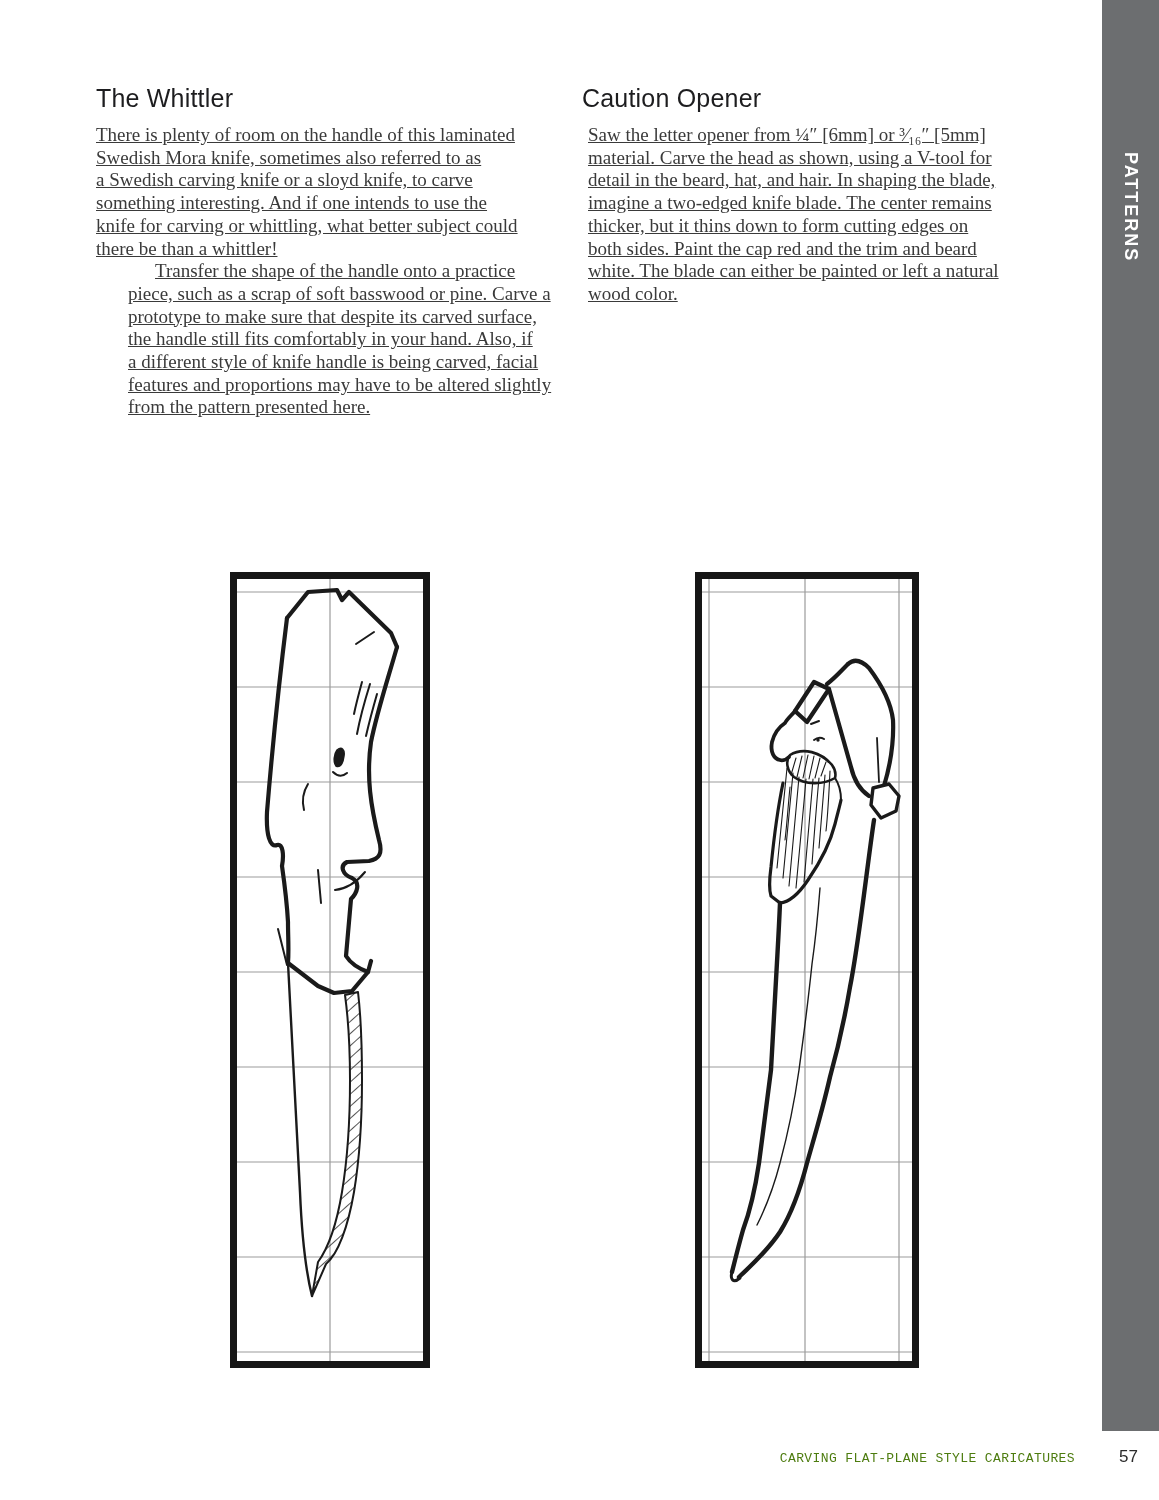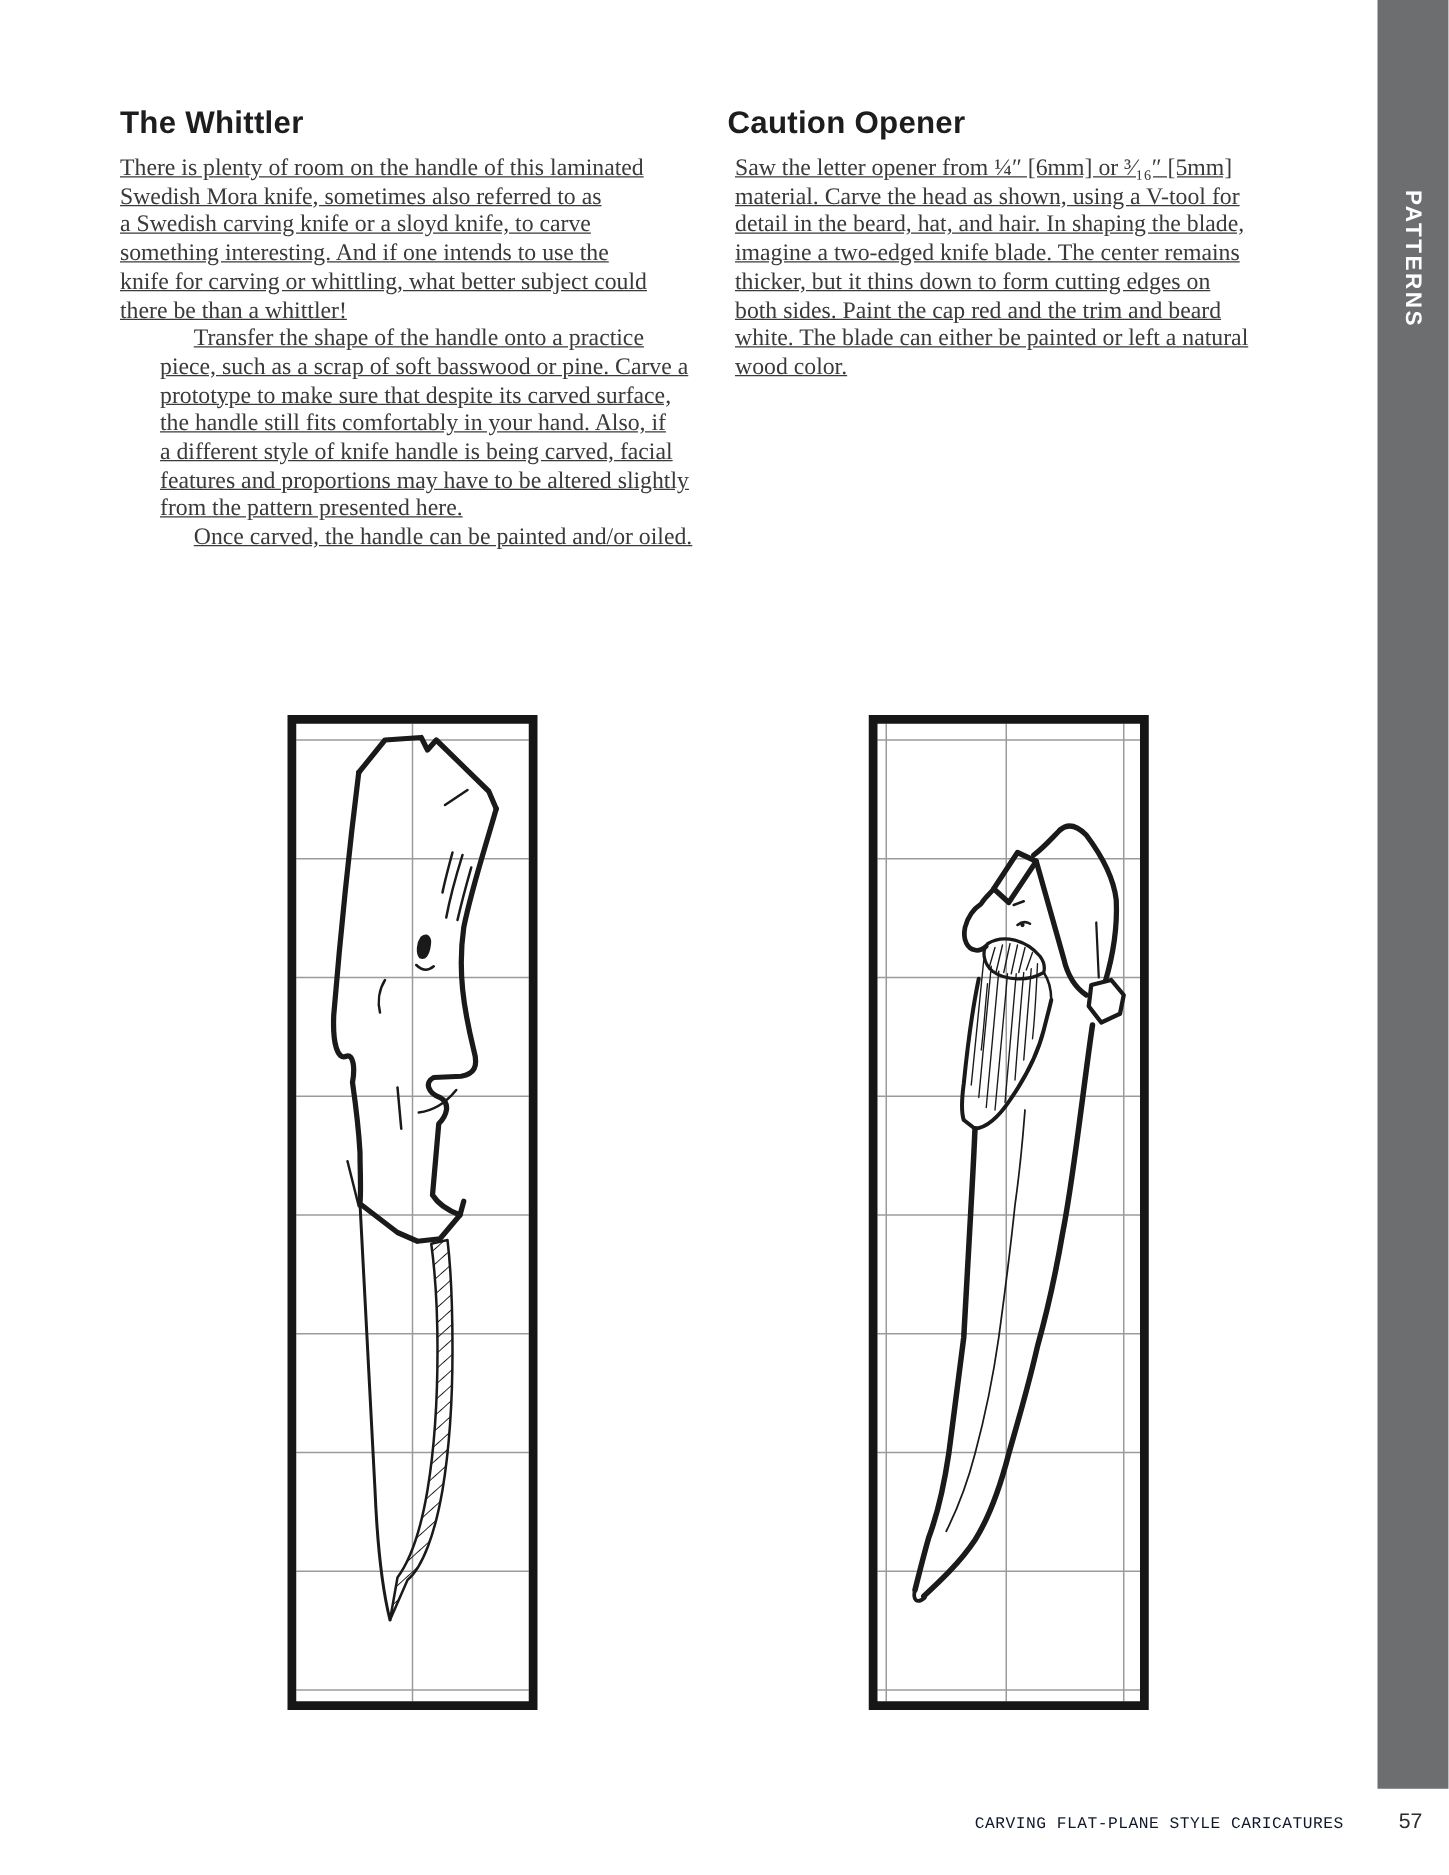--- a/index.html
+++ b/index.html
@@ -1,30 +1,30 @@
 <!DOCTYPE html>
 <html><head>
 <meta charset="utf-8">
 <style>
   html,body{margin:0;padding:0;background:#ffffff;}
   .page{position:relative;width:1159px;height:1500px;background:#ffffff;overflow:hidden;
         font-family:"Liberation Serif",serif;}
-  .heading{position:absolute;font-family:"Liberation Sans",sans-serif;font-weight:700;
+  .heading{position:absolute;font-family:"Liberation Sans",sans-serif;font-weight:400;
            font-size:25px;line-height:28px;color:#1d1d1f;letter-spacing:.2px;}
   .bodycol{position:absolute;width:505px;font-size:19px;line-height:22.7px;color:#3a3a3a;text-decoration:underline;}
   .bodycol p{margin:0;white-space:pre-line;}
   .bodycol p.indent{text-indent:27px;margin-left:32px;}
   .sidebar{position:absolute;left:1102px;top:0;width:57px;height:1431px;background:#6c6e70;}
   .sidebar-label{position:absolute;top:152px;left:50%;transform:translateX(-50%);
                  writing-mode:vertical-rl;text-orientation:mixed;
                  font-family:"Liberation Sans",sans-serif;font-weight:700;font-size:18px;
                  letter-spacing:2px;color:#ffffff;white-space:nowrap;}
   .footer-title{position:absolute;top:1451px;right:84px;
                 font-family:"Liberation Mono",monospace;font-size:13px;letter-spacing:.4px;
-                color:#0f172a;white-space:nowrap;}
+                color:#4d7c0f;white-space:nowrap;}
   .page-number{position:absolute;top:1447px;left:1119px;
                font-family:"Liberation Sans",sans-serif;font-size:17px;color:#2b2b2b;}
   .figure{position:absolute;overflow:visible;}
 </style>
 </head>
 <body>
 
 <div class="page">
 
   <div class="heading" style="left:96px;top:84px">The Whittler</div>
@@ -35,21 +35,20 @@
 something interesting. And if one intends to use the
 knife for carving or whittling, what better subject could
 there be than a whittler!</p>
     <p class="indent">Transfer the shape of the handle onto a practice
 piece, such as a scrap of soft basswood or pine. Carve a
 prototype to make sure that despite its carved surface,
 the handle still fits comfortably in your hand. Also, if
 a different style of knife handle is being carved, facial
 features and proportions may have to be altered slightly
 from the pattern presented here.</p>
-    <p class="indent">Once carved, the handle can be painted and/or oiled.</p>
   </div>
 
   <div class="heading" style="left:582px;top:84px">Caution Opener</div>
   <div class="bodycol" style="left:588px;top:124px">
     <p>Saw the letter opener from ¼″ [6mm] or ³⁄₁₆″ [5mm]
 material. Carve the head as shown, using a V-tool for
 detail in the beard, hat, and hair. In shaping the blade,
 imagine a two-edged knife blade. The center remains
 thicker, but it thins down to form cutting edges on
 both sides. Paint the cap red and the trim and beard

